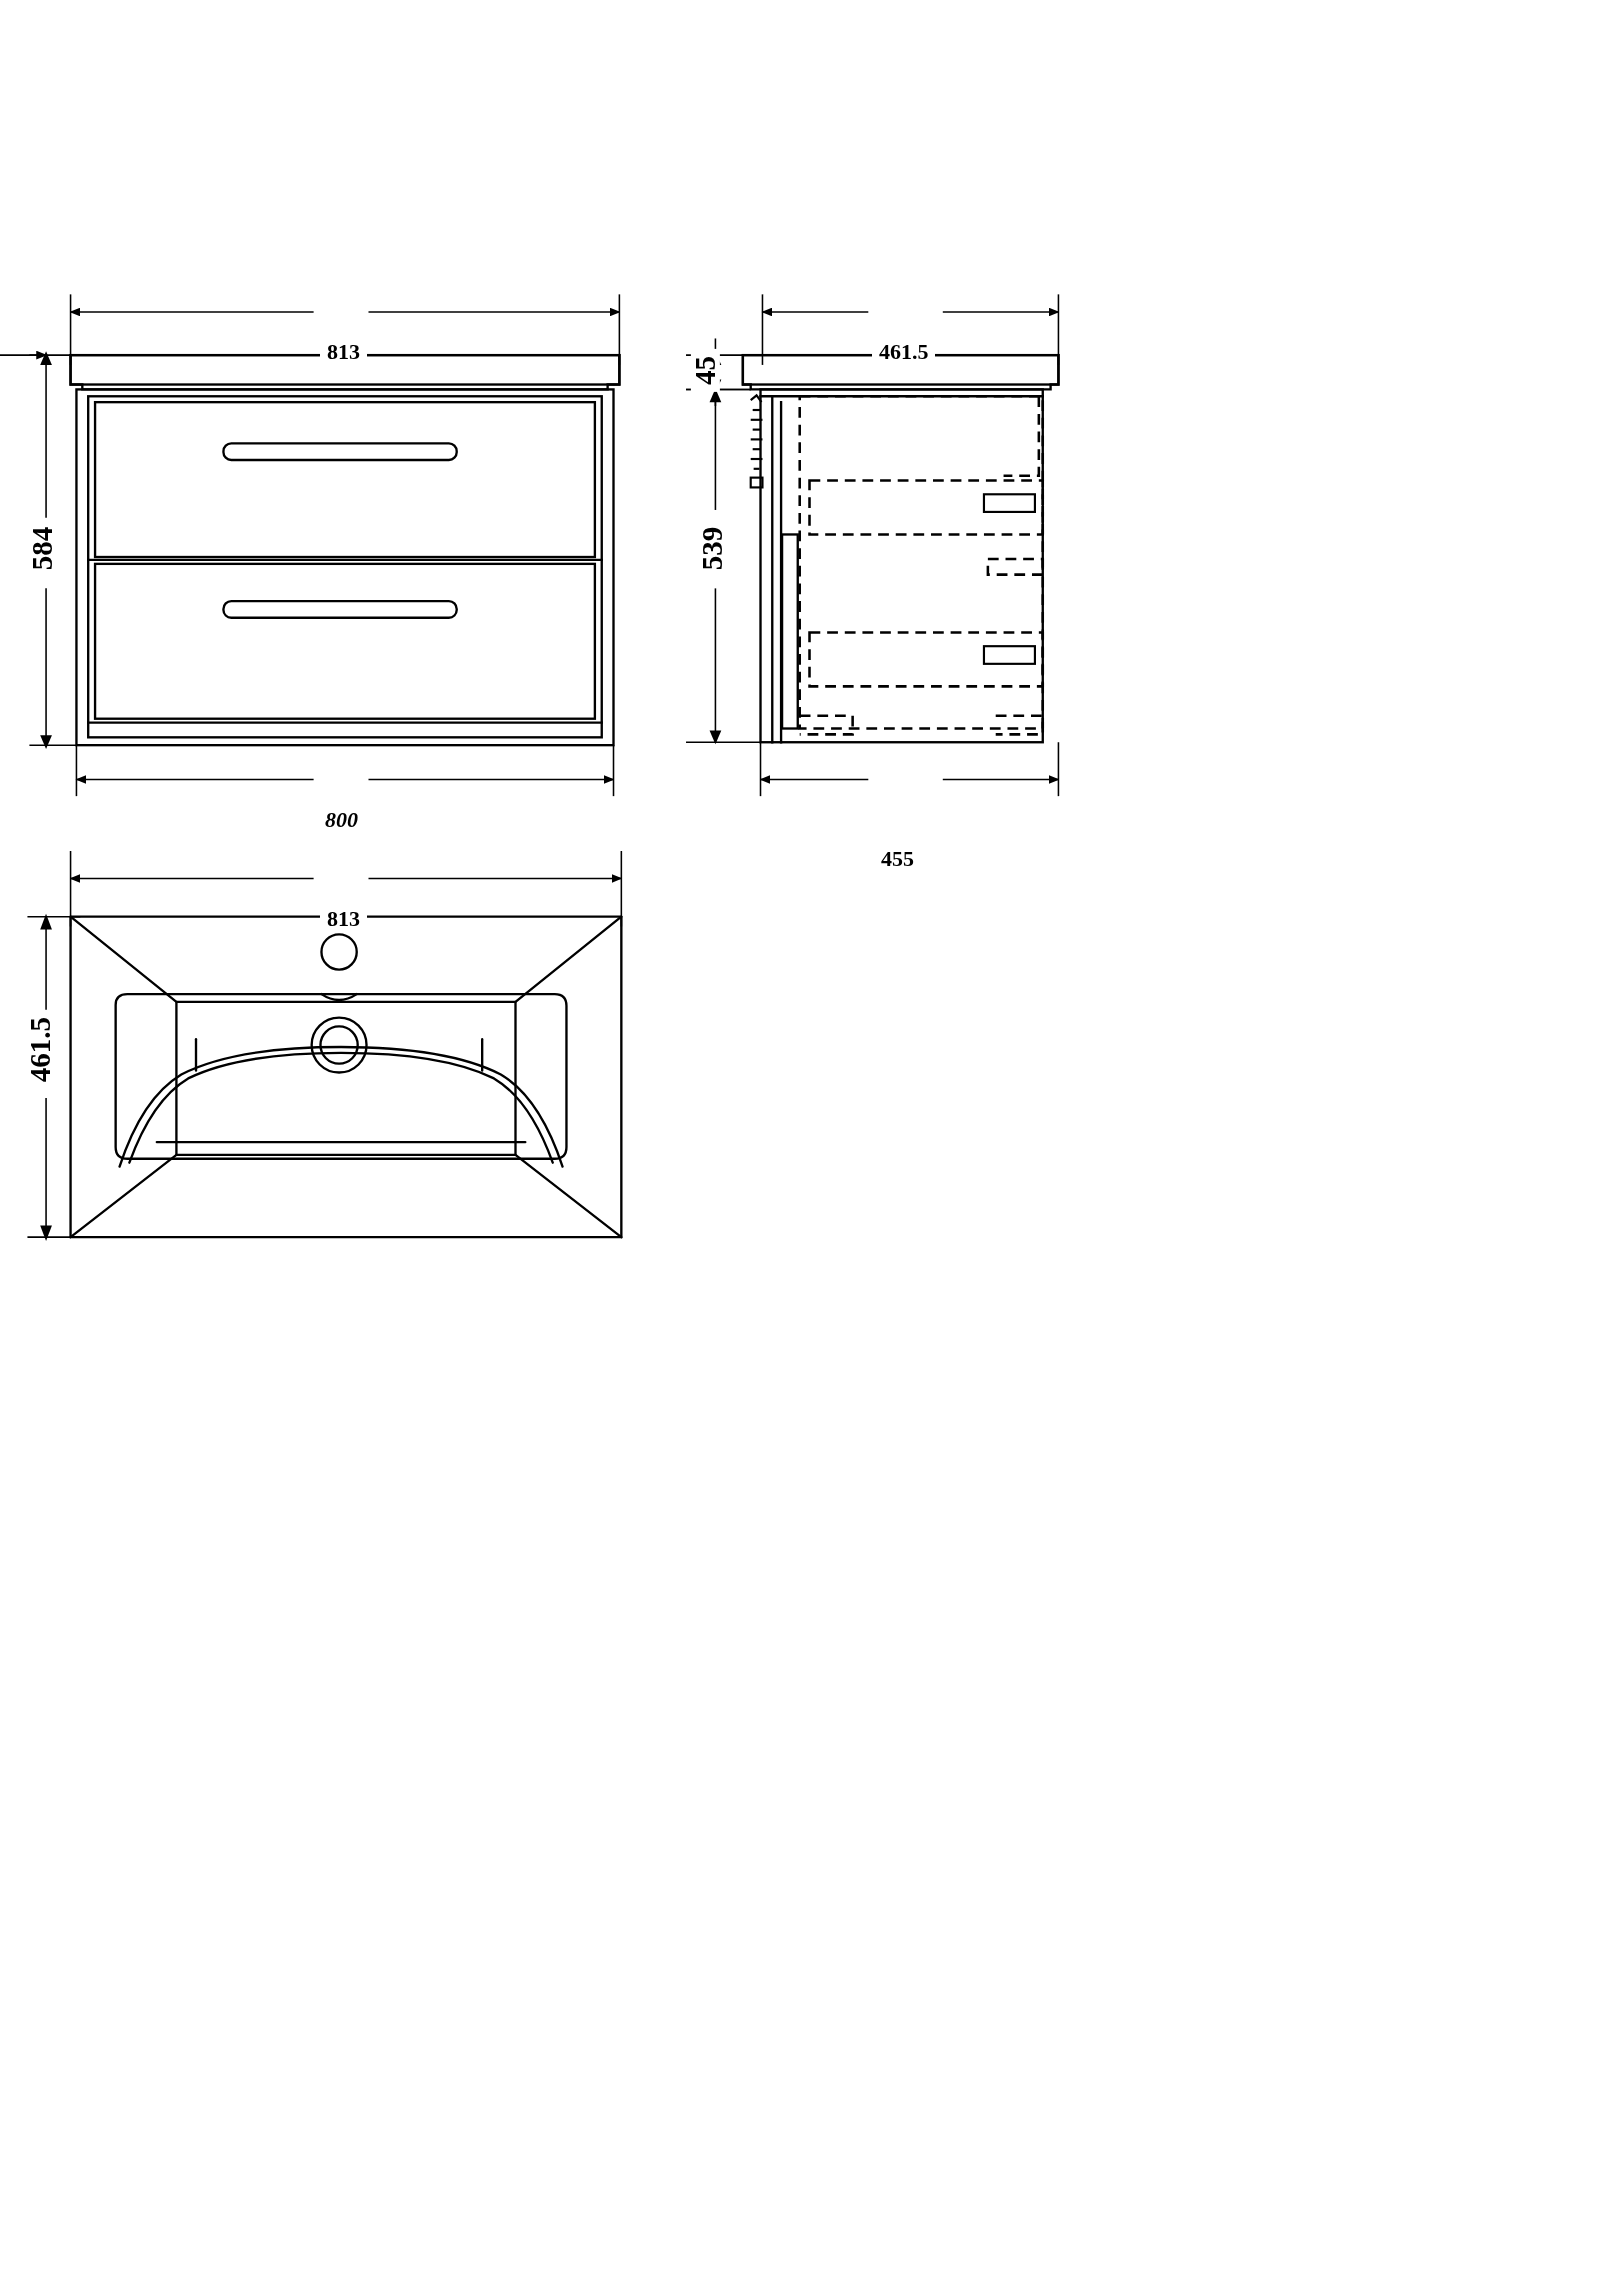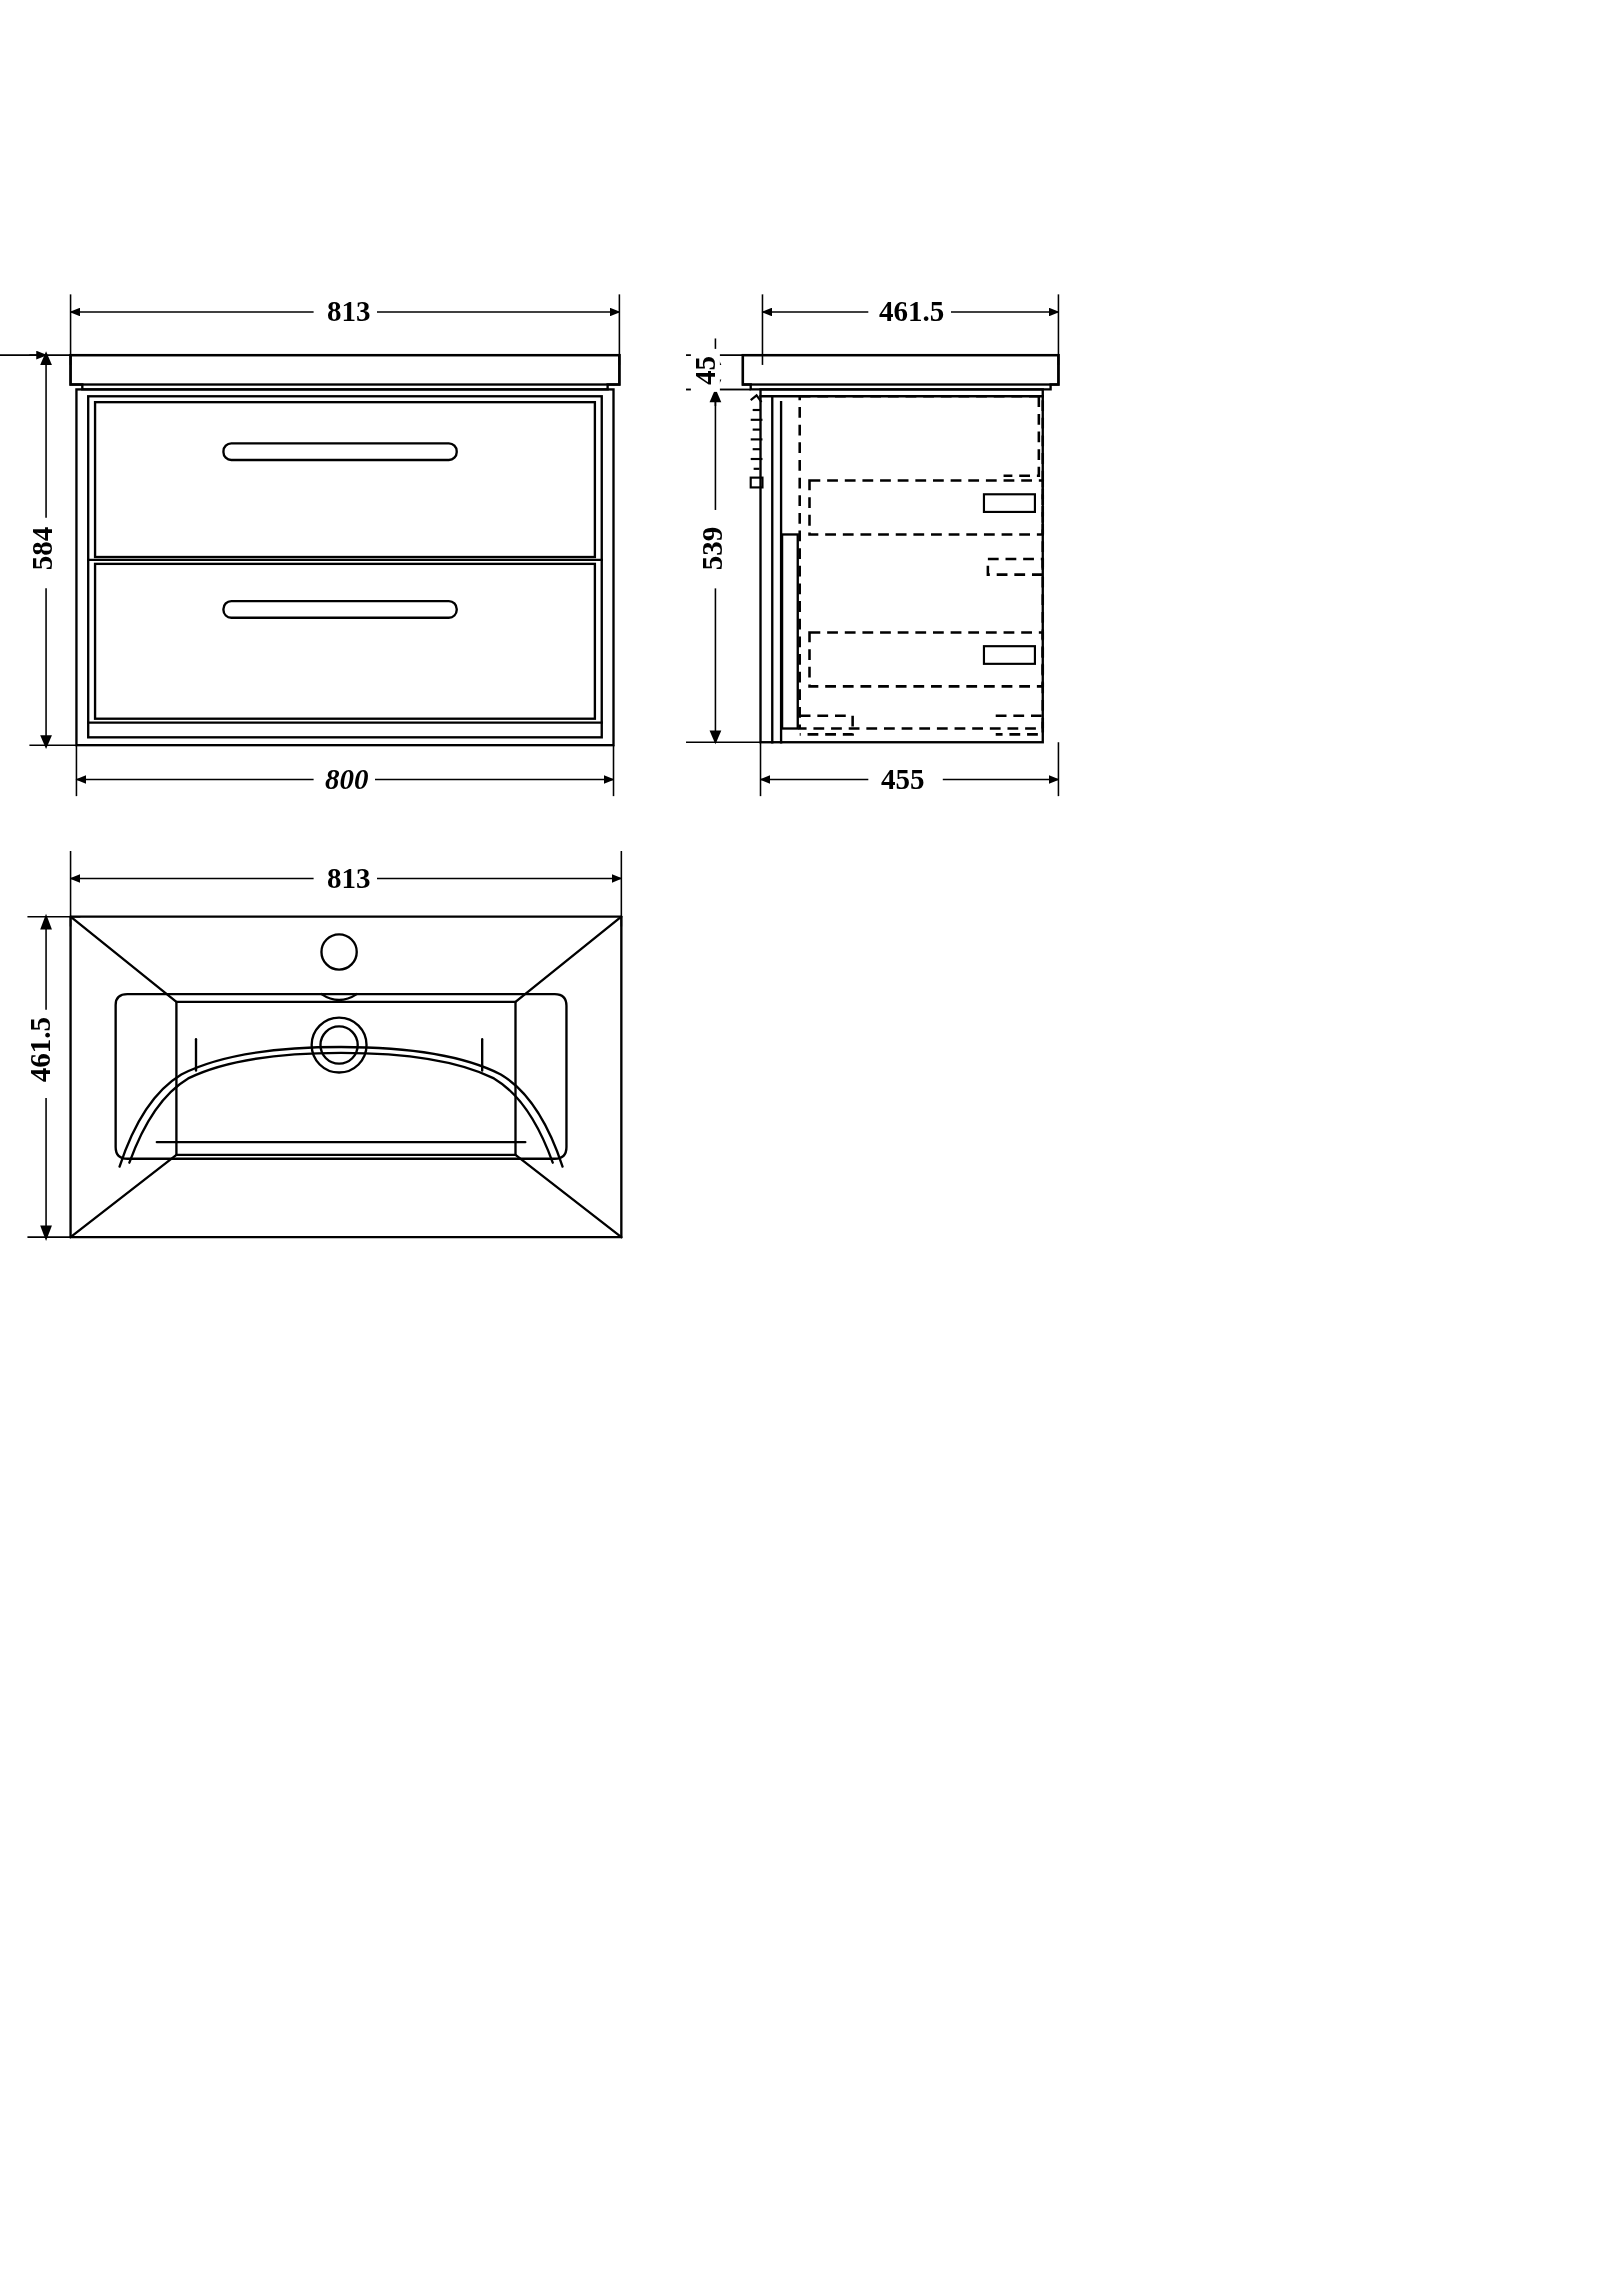--- a/index.html
+++ b/index.html
@@ -12,21 +12,21 @@
   .dim-label{
     position:absolute;
     font-family:"Liberation Serif", serif;
     font-weight:bold;
     color:#000000;
     background:#ffffff;
     line-height:1;
     white-space:nowrap;
     letter-spacing:0px;
   }
-  .dim-h{font-size:29px;padding:0 6.9px;}
+  .dim-h{font-size:22px;padding:0 6.9px;margin-top:44px;}
   .dim-v{font-size:29px;padding:0 6.9px;transform-origin:center center;}
   .dim-v.rot{transform:rotate(-90deg);}
 </style>
 </head>
 <body>
 
 <div class="sheet">
 
   <svg class="draw" viewBox="0 0 1653 2339">
     <defs>
@@ -197,20 +197,20 @@
   <div class="dim-label dim-v rot" style="left:13.7px;top:534px;">584</div>
 
   <div class="dim-label dim-h" style="left:318px;top:765px;font-style:italic;">800</div>
 
   <div class="dim-label dim-h" style="left:872px;top:297px;">461.5</div>
 
   <div class="dim-label dim-v rot" style="left:684px;top:356px;">45</div>
 
   <div class="dim-label dim-v rot" style="left:684px;top:534px;">539</div>
 
-  <div class="dim-label dim-h" style="left:874px;top:765px;">455</div>
+  <div class="dim-label dim-h" style="left:874px;top:804px;">455</div>
 
   <div class="dim-label dim-h" style="left:320px;top:864px;">813</div>
 
   <div class="dim-label dim-v rot" style="left:1px;top:1035px;">461.5</div>
 
 </div>
 
 
 </body></html>

